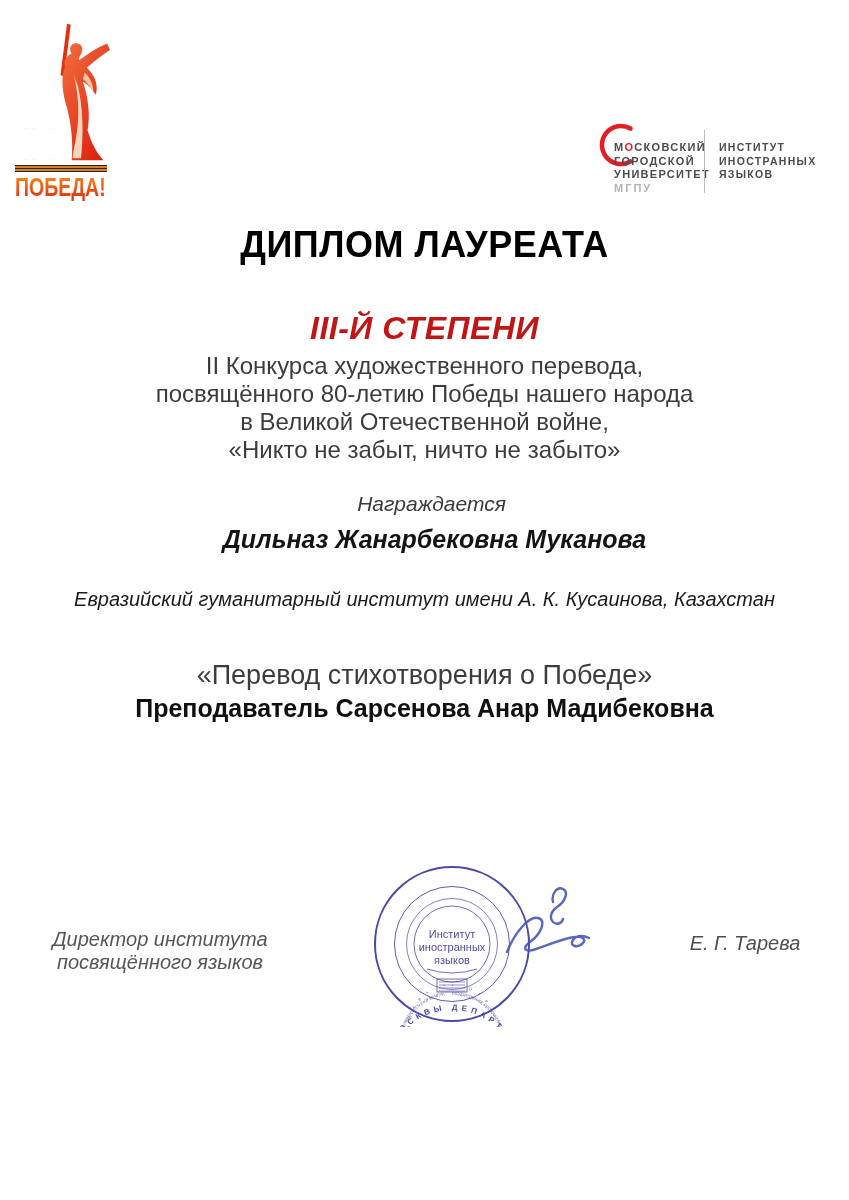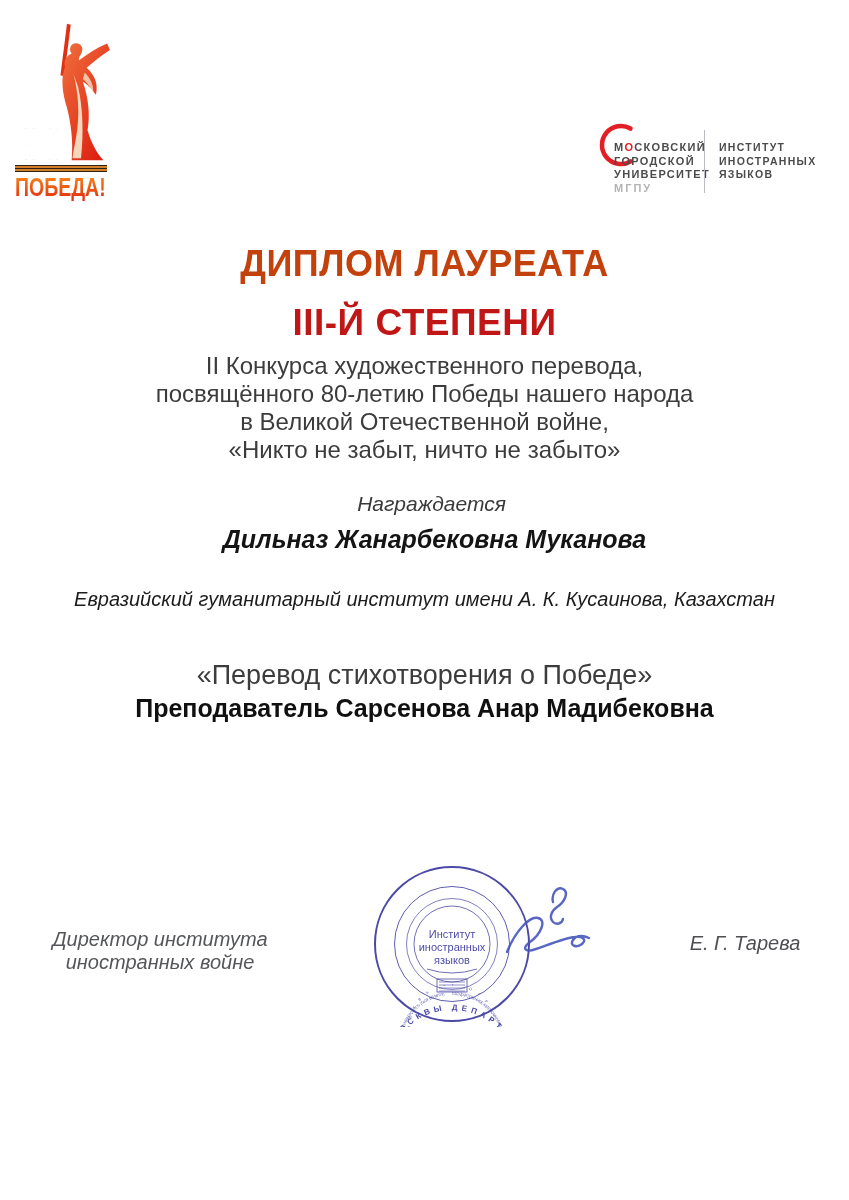--- a/index.html
+++ b/index.html
@@ -32,22 +32,22 @@
   .uni-arc{position:absolute;left:2px;top:2px;width:46px;height:46px;}
   .uni-name{position:absolute;left:18px;top:21px;font-size:11px;font-weight:700;
     letter-spacing:1.3px;line-height:13.5px;color:#4b4b4d;white-space:nowrap;}
   .uni-abbr{color:#b4b4b6;letter-spacing:2px;}
   .red-o{color:#e31e24;}
   .uni-divider{position:absolute;left:108px;top:10px;width:1px;height:63px;background:#b9bdc1;}
   .uni-institute{position:absolute;left:123px;top:21px;font-size:10.5px;font-weight:700;
     letter-spacing:1.3px;line-height:13.5px;color:#4b4b4d;white-space:nowrap;}
   
   .cline{position:absolute;left:0;width:100%;text-align:center;white-space:nowrap;}
-  .title{top:243px;font-size:36px;font-weight:700;color:#c2410c;letter-spacing:.5px;}
-  .degree{top:302px;font-size:37px;font-weight:700;color:#c01616;letter-spacing:.5px;}
+  .title{top:224px;font-size:36px;font-weight:700;color:#000000;letter-spacing:.5px;}
+  .degree{top:310px;font-size:32px;font-weight:700;color:#c01616;letter-spacing:.5px;font-style:italic;}
   .contest{position:absolute;left:0;width:100%;top:352px;text-align:center;
     font-size:24px;line-height:28px;color:#3c3c3c;}
   .awarded{top:492px;font-size:21px;font-style:italic;color:#3a3a3a;padding-left:7px;}
   .recipient{top:525px;font-size:25px;font-weight:700;font-style:italic;color:#141414;padding-left:10px;}
   .affiliation{top:572px;font-size:20px;font-style:italic;color:#1c1c1c;margin-top:16px;}
   .nom-label{top:640px;font-size:17px;color:#56575b;letter-spacing:.8px;}
   .nomination{top:660px;font-size:27px;color:#3c3c3c;}
   .teacher{top:694px;font-size:25px;font-weight:700;color:#101010;}
   
   .director{position:absolute;left:40px;top:928px;width:240px;text-align:center;
@@ -115,21 +115,21 @@
   </div>
 
   <div class="cline awarded">Награждается</div>
   <div class="cline recipient">Дильназ Жанарбековна Муканова</div>
   <div class="cline affiliation">Евразийский гуманитарный институт имени А. К. Кусаинова, Казахстан</div>
   <div class="cline nomination">«Перевод стихотворения о Победе»</div>
   <div class="cline teacher">Преподаватель Сарсенова Анар Мадибековна</div>
 
   <div class="director">
     <div>Директор института</div>
-    <div>иностранных войне</div>
+    <div>посвящённого языков</div>
   </div>
 
   <svg class="stamp-svg" viewBox="0 0 166 166" aria-hidden="true">
     <defs>
       <path id="rsOuter" d="M 83,149 A 66,66 0 1 1 82.9,149"></path>
       <path id="rsMid" d="M 83,134 A 51,51 0 1 1 82.9,134"></path>
       <path id="rsTiny" d="M 83,125 A 42,42 0 1 1 82.9,125"></path>
     </defs>
     <g fill="none" stroke="#3c3a9e">
       <circle cx="83" cy="83" r="77" stroke-width="2"></circle>

